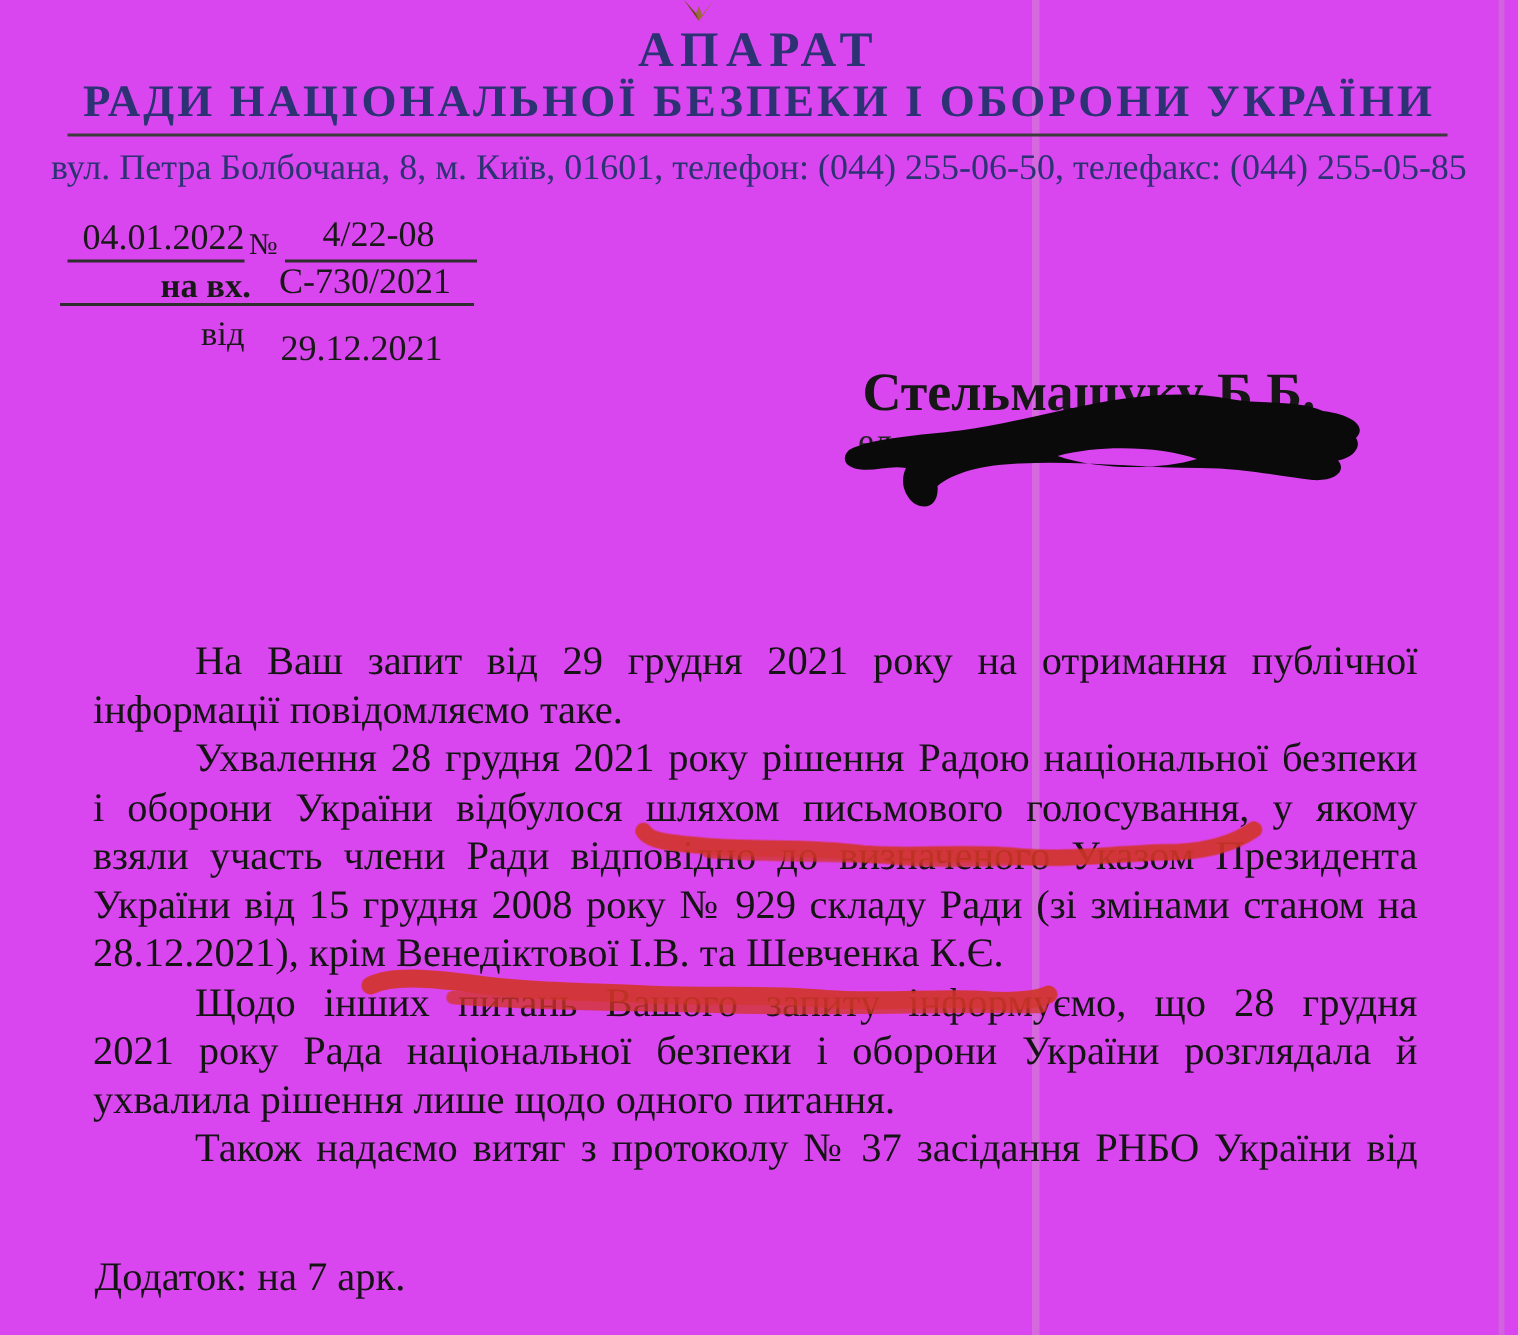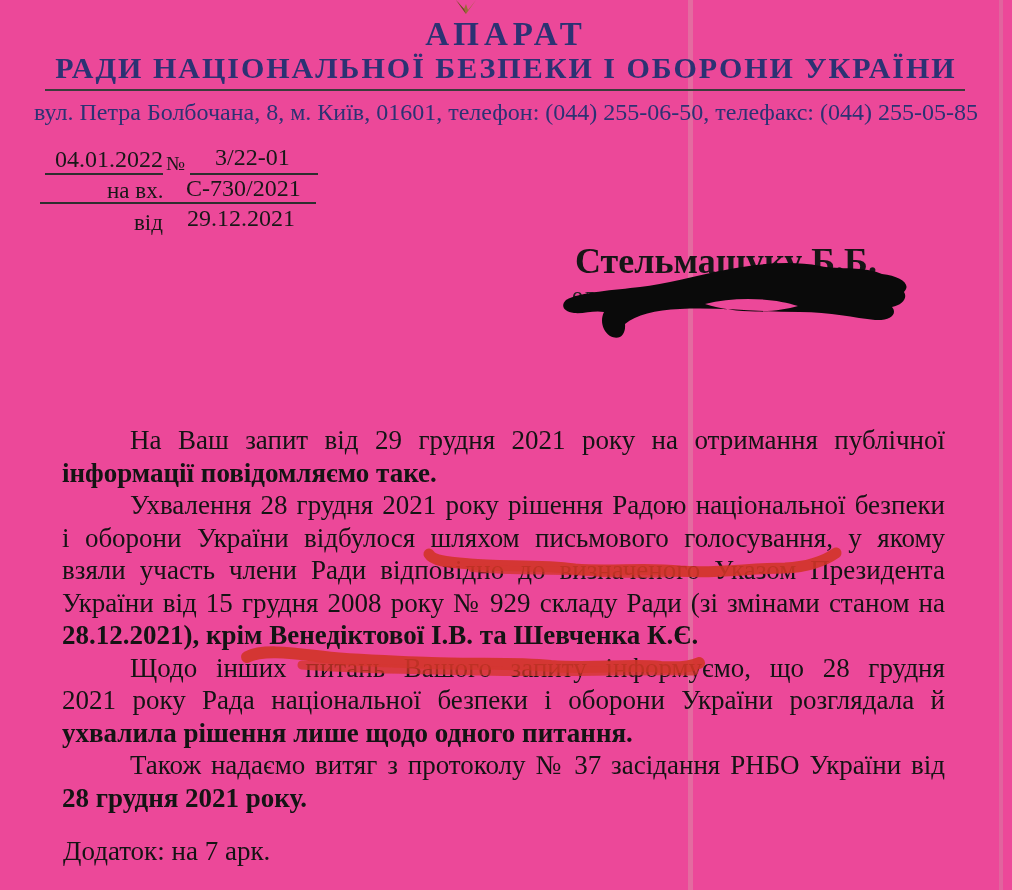--- a/index.html
+++ b/index.html
@@ -1,18 +1,18 @@
 <!DOCTYPE html>
 <html><head>
 <meta charset="utf-8">
 <style>
   html,body { margin:0; padding:0; background:#ffffff; }
   .page {
     position:relative; width:1012px; height:890px;
-    background:#ec4899; overflow:hidden;
+    background:#d946ef; overflow:hidden;
     font-family:"Liberation Serif", serif; color:#161616;
   }
   
   .streak { position:absolute; top:0; bottom:0; pointer-events:none; }
   .streak.s1 { left:688px; width:5px; background:rgba(208,196,178,0.28); }
   .streak.s2 { left:999px; width:4px; background:rgba(190,185,175,0.25); }
 
   
   .org1 {
     position:absolute; top:16px; left:0; width:100%;
@@ -31,24 +31,24 @@
   .address {
     position:absolute; top:99px; left:0; width:100%;
     text-align:center; font-size:24px; color:#2c3273; white-space:nowrap;
   }
 
   
   .ref { position:absolute; font-size:24px; color:#181818; white-space:nowrap; }
   .ref-date   { top:146px; left:55px; }
   .ref-nosign { top:152px; left:166px; font-size:20px; }
   .ref-num    { top:144px; left:215px; }
-  .ref-inlbl  { top:178px; left:107px; font-size:23px; }
+  .ref-inlbl  { top:178px; left:107px; font-size:23px;font-weight:bold; }
   .ref-innum  { top:175px; left:186px; }
   .ref-fromlbl{ top:210px; left:134px; font-size:23px; }
-  .ref-indate { top:205px; left:187px; }
+  .ref-indate { top:220px; left:187px; }
   .ref-line { position:absolute; height:2px; background:#2e2e2e; }
   .ul-a { top:173px; left:45px;  width:118px; }
   .ul-b { top:173px; left:190px; width:128px; }
   .ul-c { top:202px; left:40px;  width:276px; }
 
   
   .recipient {
     position:absolute; top:240px; left:575px;
     font-weight:bold; font-size:36px; white-space:nowrap;
   }
@@ -64,21 +64,21 @@
   .salutation {
     position:absolute; top:366px; left:62px; width:883px;
     text-align:center; font-weight:bold; font-size:28px;
   }
   .body-text {
     position:absolute; top:424px; left:62px; width:883px;
     font-size:27px; line-height:32.5px; color:#141414;
   }
   .bl { white-space:normal; }
   .jl { text-align:justify; text-align-last:justify; }
-  .ll { text-align:left;font-weight:bold; }
+  .ll { text-align:left; }
   .ind { text-indent:68px; }
   .attachment {
     position:absolute; top:836px; left:63px; font-size:27px; color:#141414;
   }
 
   .overlay { position:absolute; top:0; left:0; pointer-events:none; }
   .coat-tip { position:absolute; top:0; left:453px; }
 </style>
 </head>
 <body>
@@ -93,21 +93,21 @@
     <path d="M3 0 L11 9 L13 14 L8 7 Z" fill="#6e4426"></path>
   </svg>
 
   <div class="org1">АПАРАТ</div>
   <div class="org2">РАДИ НАЦІОНАЛЬНОЇ БЕЗПЕКИ І ОБОРОНИ УКРАЇНИ</div>
   <div class="head-rule"></div>
   <div class="address">вул. Петра Болбочана, 8, м. Київ, 01601, телефон: (044) 255-06-50, телефакс: (044) 255-05-85</div>
 
   <div class="ref ref-date">04.01.2022</div>
   <div class="ref ref-nosign">№</div>
-  <div class="ref ref-num">3/22-01</div>
+  <div class="ref ref-num">4/22-08</div>
   <div class="ref-line ul-a"></div>
   <div class="ref-line ul-b"></div>
   <div class="ref ref-inlbl">на вх.</div>
   <div class="ref ref-innum">С-730/2021</div>
   <div class="ref-line ul-c"></div>
   <div class="ref ref-fromlbl">від</div>
   <div class="ref ref-indate">29.12.2021</div>
 
   <div class="recipient">Стельмащуку Б.Б.</div>
   <div class="redact-prefix">ел</div>
@@ -149,21 +149,20 @@
       <div class="bl jl">України від 15 грудня 2008 року № 929 складу Ради (зі змінами станом на</div>
       <div class="bl ll">28.12.2021), крім Венедіктової І.В. та Шевченка К.Є.</div>
     </div>
     <div>
       <div class="bl jl ind">Щодо інших питань Вашого запиту інформуємо, що 28 грудня</div>
       <div class="bl jl">2021 року Рада національної безпеки і оборони України розглядала й</div>
       <div class="bl ll">ухвалила рішення лише щодо одного питання.</div>
     </div>
     <div>
       <div class="bl jl ind">Також надаємо витяг з протоколу № 37 засідання РНБО України від</div>
-      <div class="bl ll">28 грудня 2021 року.</div>
     </div>
   </div>
 
   <div class="attachment">Додаток: на 7 арк.</div>
 
   <svg class="overlay" width="1012" height="890" viewBox="0 0 1012 890">
     <g stroke="#d23527" fill="none" stroke-linecap="round" opacity="0.9">
       <path stroke-width="11" d="
         M 429 554
         C 433 561 447 562 470 564

